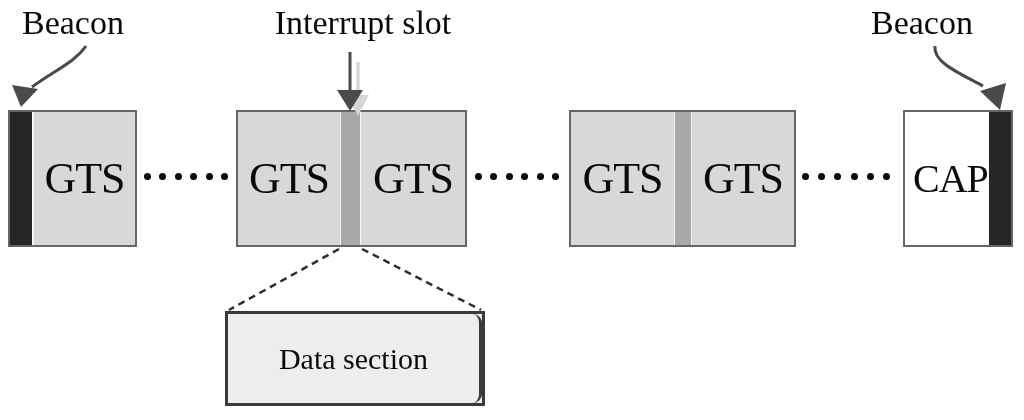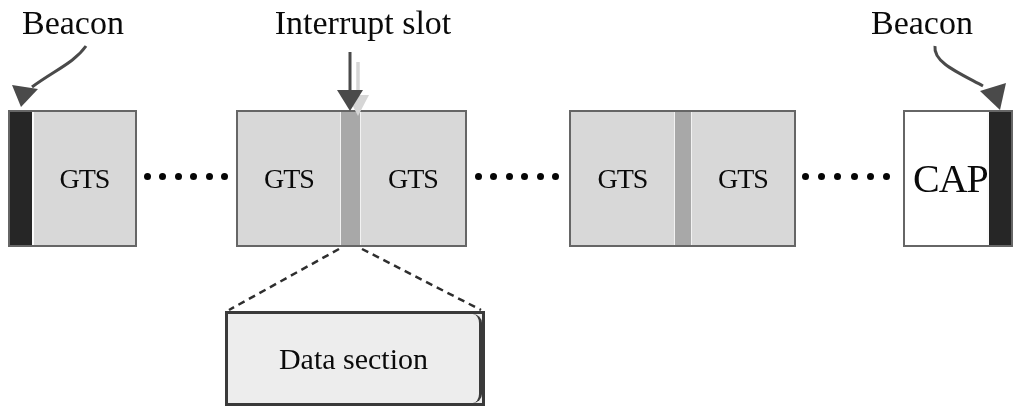--- a/index.html
+++ b/index.html
@@ -28,21 +28,21 @@
     position: absolute;
     top: 110px;
     height: 137px;
     box-sizing: border-box;
     border: 2px solid var(--box_border, #666666);
     background: var(--gts_fill, #d8d8d8);
     display: flex;
     align-items: center;
   }
   .slot-label {
-    font-size: 28px;
+    font-size: 44px;
     line-height: 44px;
     letter-spacing: -1px;
     color: var(--text, #0a0a0a);
     text-align: center;
     width: 100%;
   }
   
   .box-first { left: 8px; width: 129px; }
   .box-first .slot-label { padding-left: 24px; }
   .beacon-strip {

